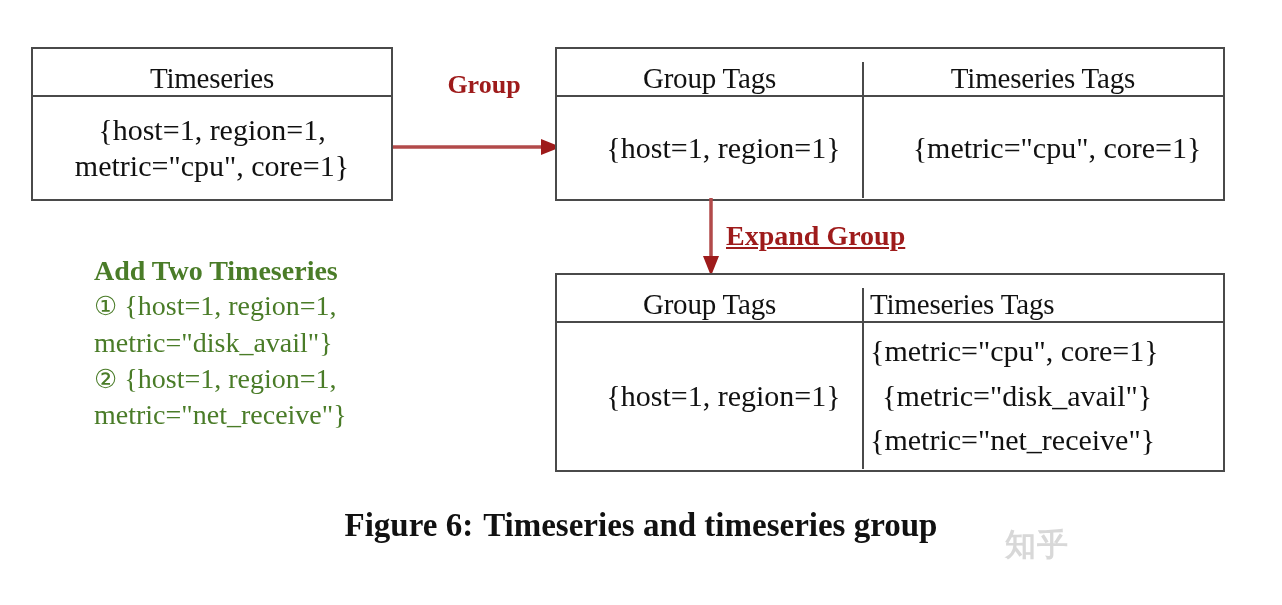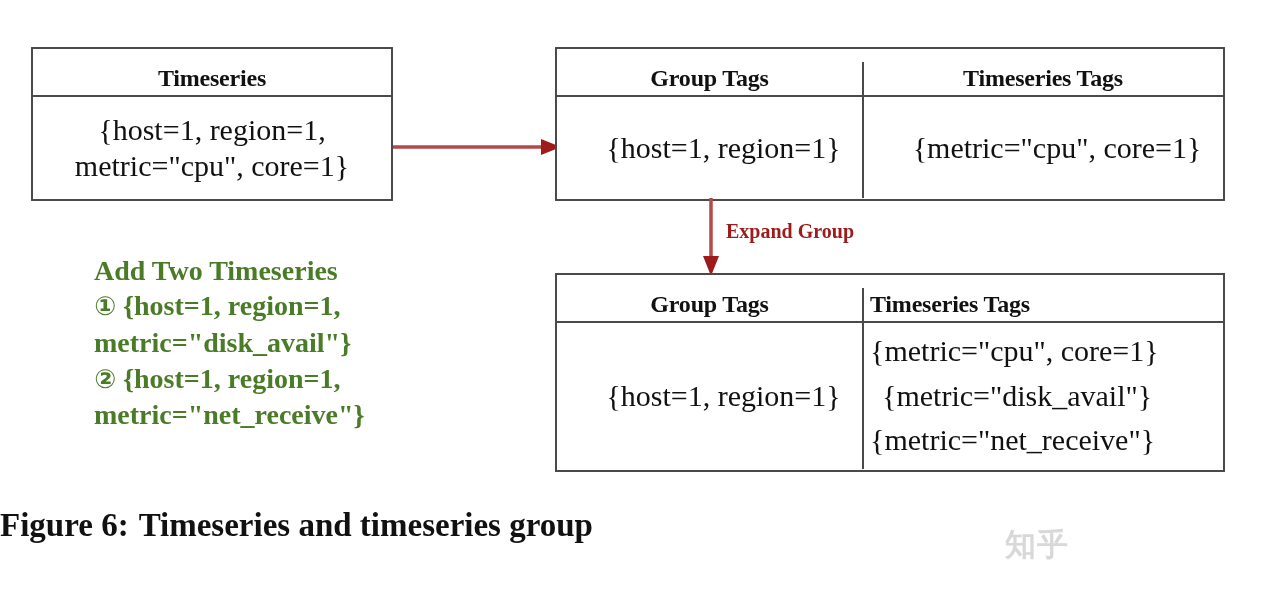--- a/index.html
+++ b/index.html
@@ -36,22 +36,22 @@
     box-sizing: border-box;
     display: flex;
     align-items: center;
     justify-content: center;
     text-align: center;
     color: #111111;
     line-height: 1.18;
     overflow: hidden;
   }
   .cell.hdr {
-    font-weight: bold;
-    font-size: 24px;
+    font-weight: normal;
+    font-size: 29px;
     letter-spacing: -0.2px;
     margin-top: 13px;
   }
   .cell.val {
     font-weight: normal;
     font-size: 30px;
     padding-left: 28px;
   }
   .vdiv {
     border-left: 2.5px solid #4a4a4a;
@@ -136,55 +136,56 @@
     left: 398px;
     top: 70px;
     width: 172px;
     font-size: 26px;
     line-height: 1.16;
     text-align: center;
   }
   #label-expand-group {
     left: 726px;
     top: 220px;
-    font-size: 20px;
-    white-space: nowrap;
+    font-size: 28px;
+    white-space: nowrap;
+    text-decoration: underline;
   }
 
   
   #green-note {
     position: absolute;
     left: 94px;
     top: 253px;
     width: 360px;
     color: #4A7C28;
   }
   #green-note .note-title {
     font-size: 28px;
     font-weight: bold;
     line-height: 1.26;
     white-space: nowrap;
   }
   #green-note .note-item {
     font-size: 28px;
-    font-weight: bold;
+    font-weight: normal;
     line-height: 1.30;
   }
   #green-note .circled {
     font-family: "DejaVu Sans", sans-serif;
     font-size: 26px;
   }
 
   
   #figure-caption {
     position: absolute;
     left: 0;
     top: 507px;
     width: 1282px;
-    text-align: left;
+    text-align: center;
     font-size: 33px;
     font-weight: bold;
     color: #111111;
     white-space: nowrap;
   }
   #figure-caption .cap-gap { display: inline-block; width: 10px; }
 
   
   #watermark {
     position: absolute;
@@ -209,20 +210,21 @@
   <div class="tbl" id="table-timeseries">
     <div class="tbl-head">
       <div class="cell hdr">Timeseries</div>
     </div>
     <div class="tbl-body">
       <div class="cell val">{host=1, region=1, metric="cpu", core=1}</div>
     </div>
   </div>
 
   <div class="red-label" id="label-group-conversion">
+    <div>Group</div>
   </div>
   <svg class="arrow-svg" id="arrow-horizontal" viewBox="0 0 168 28">
     <line x1="0" y1="14" x2="152" y2="14" stroke="#B24A4A" stroke-width="3.5"></line>
     <polygon points="148,6 168,14 148,22" fill="#9E1B1B"></polygon>
   </svg>
 
   <div class="tbl" id="table-group">
     <div class="tbl-head">
       <div class="cell hdr col-a">Group Tags</div>
       <div class="cell hdr col-b vdiv">Timeseries Tags</div>

